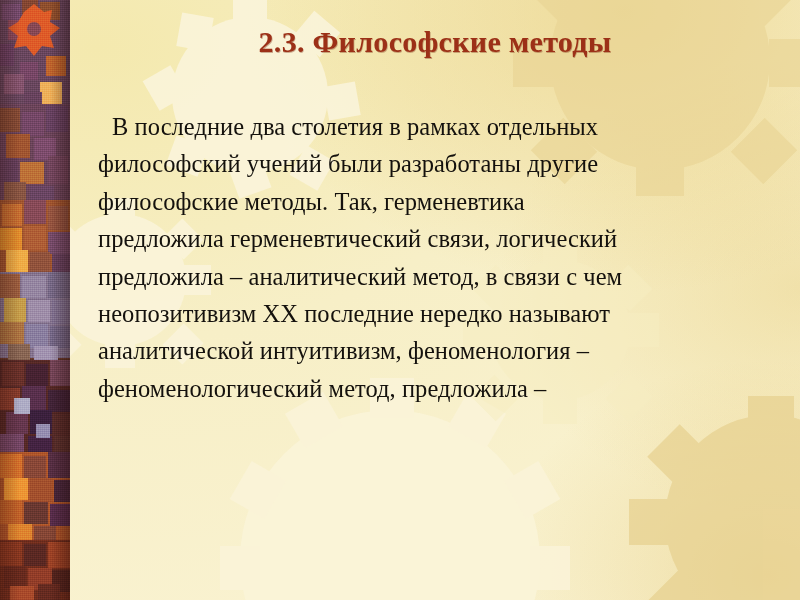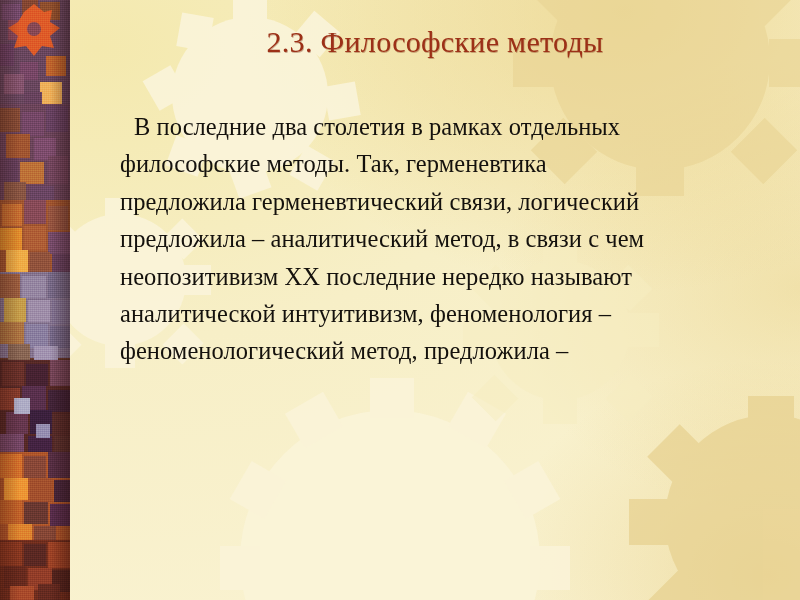--- a/index.html
+++ b/index.html
@@ -73,41 +73,41 @@
   }
 
   
   .title {
     position: absolute;
     left: 90px;
     top: 25px;
     width: 690px;
     text-align: center;
     font-size: 30px;
-    font-weight: normal;
+    font-weight: bold;
     color: #9c3017;
     letter-spacing: 0.3px;
     line-height: 1.1;
     text-shadow: 0.6px 0.6px 0 rgba(120,40,15,0.35);
     white-space: nowrap;
   }
 
   
   .body-text {
     position: absolute;
     left: 98px;
     top: 108px;
     width: 672px;
     font-size: 24.5px;
     line-height: 37.4px;
     color: #14110d;
     text-align: left;
     letter-spacing: 0.05px;
   }
-  .body-text .ln { display: block; white-space: nowrap; margin-left: 22px; }
+  .body-text .ln { display: block; white-space: nowrap; }
   .body-text .ln.indent { text-indent: 14px; }
 </style>
 </head>
 <body>
 
 <div id="slide">
 
   <div class="bg-base"></div>
   <div class="bg-warm-tr"></div>
 
@@ -286,20 +286,21 @@
       <rect x="38" y="584" width="22" height="18" fill="#6b2d22"></rect>
     </svg>
     <div class="sidebar-grain"></div>
     <div class="sidebar-vignette"></div>
   </div>
 
   <div class="title">2.3. Философские методы</div>
 
   <div class="body-text">
     <span class="ln indent">В последние два столетия в рамках отдельных</span>
+    <span class="ln">философский учений были разработаны другие</span>
     <span class="ln">философские методы. Так, герменевтика</span>
     <span class="ln">предложила герменевтический связи, логический</span>
     <span class="ln">предложила – аналитический метод, в связи с чем</span>
     <span class="ln">неопозитивизм XX последние нередко называют</span>
     <span class="ln">аналитической интуитивизм, феноменология –</span>
     <span class="ln">феноменологический метод, предложила –</span>
   </div>
 
 </div>
 

